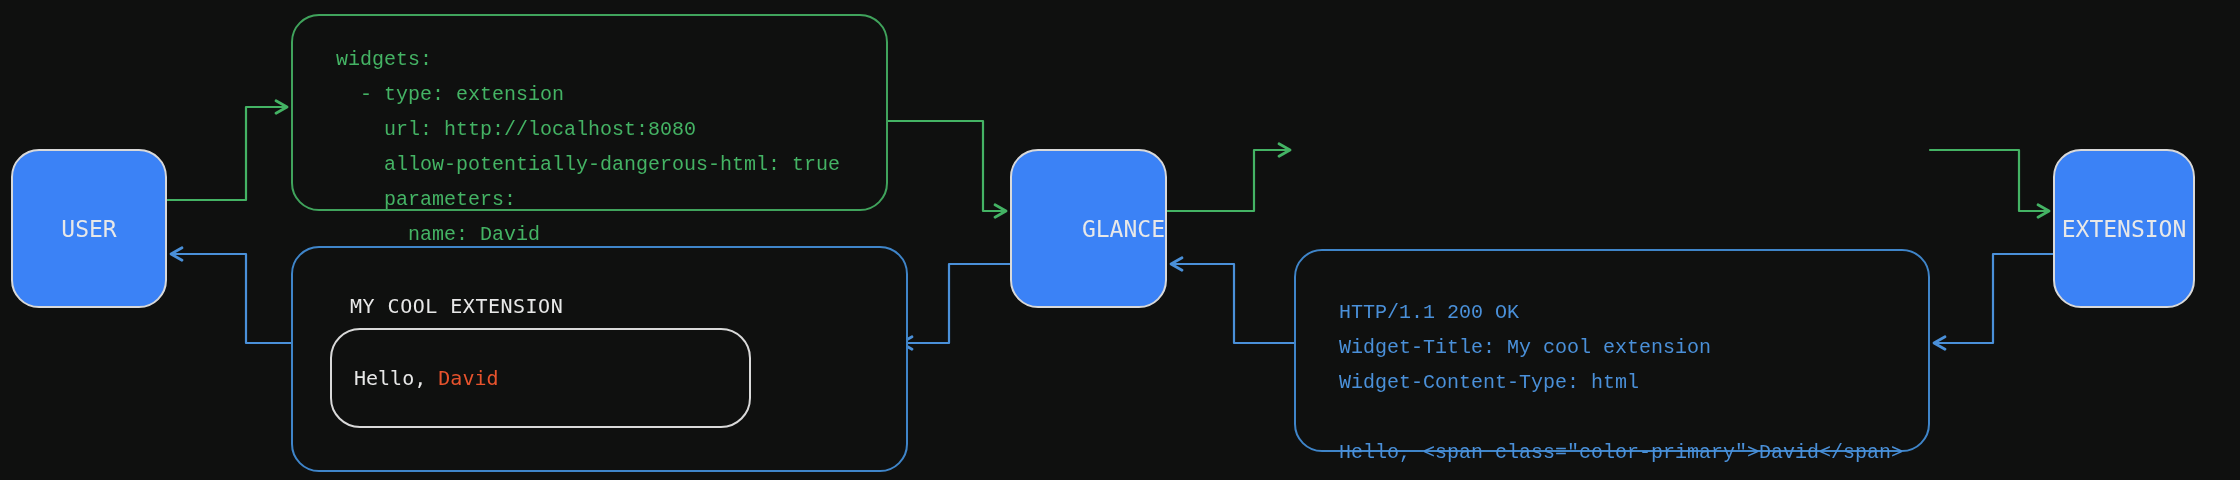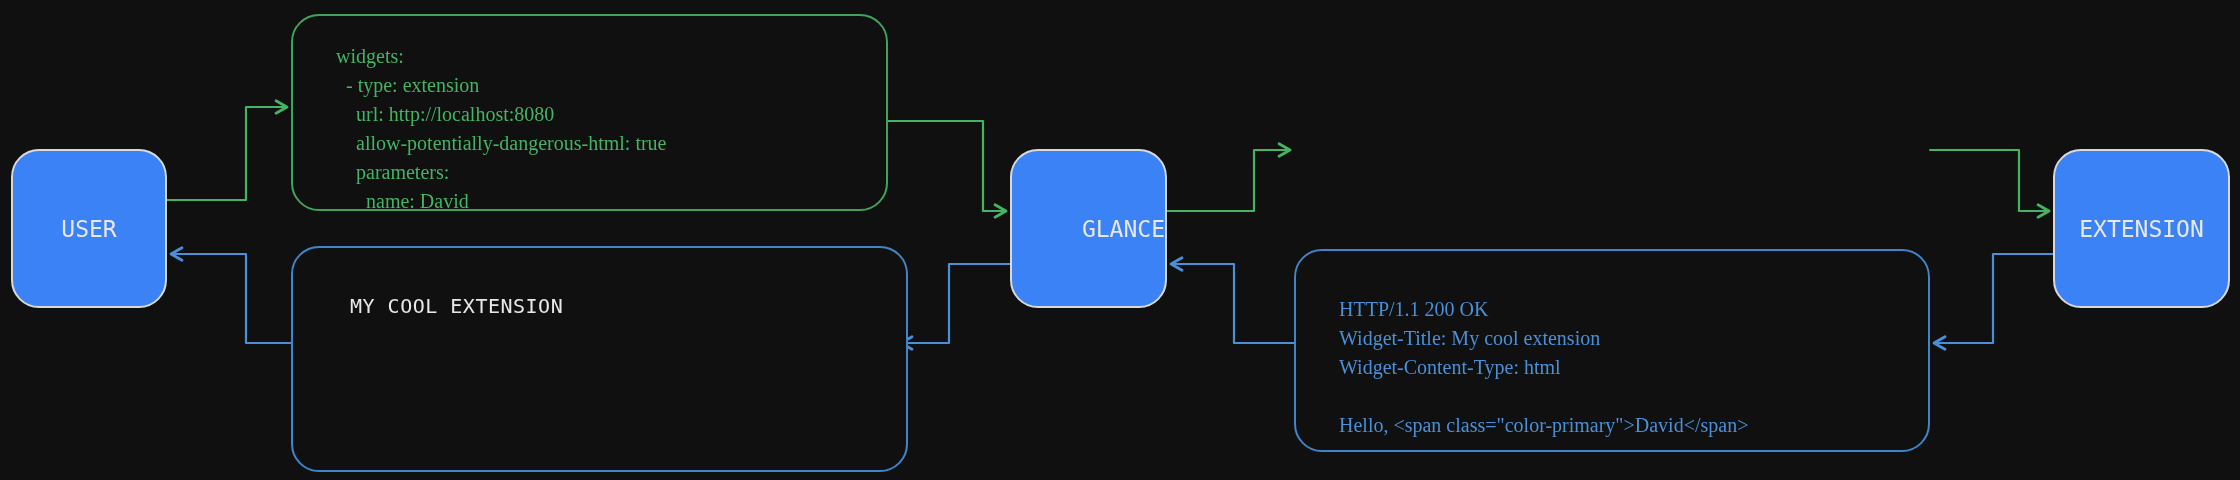--- a/index.html
+++ b/index.html
@@ -20,41 +20,41 @@
     position: absolute;
     border: 2px solid #d9d9d9;
     border-radius: 28px;
     display: flex; align-items: center; justify-content: center;
     color: #e8e8e8;
     font-size: 23px;
     background: #3b82f6;
   }
   .node-user      { left: 11px;   top: 149px; width: 156px; height: 159px; }
   .node-glance    { left: 1010px; top: 149px; width: 157px; height: 159px; justify-content: flex-end; }
-  .node-extension { left: 2053px; top: 149px; width: 177px; height: 159px; }
+  .node-extension { left: 2053px; top: 149px; width: 142px; height: 159px; }
 
   .box {
     position: absolute;
     border: 2px solid;
     border-radius: 28px;
     background: #0f100f;
   }
   .box.green { border-color: #40a35c; color: #44b364; }
   .box.blue  { border-color: #3f85c9; color: #4a90d9; }
 
   .box-config   { left: 291px;  top: 14px;  width: 597px; height: 197px; padding: 26px 0 0 43px; }
   .box-request  { left: 1294px; top: 91px;  width: 636px; height: 117px;
                   display: flex; align-items: center; padding-left: 43px; }
   .box-response { left: 1294px; top: 249px; width: 636px; height: 203px; padding: 44px 0 0 43px; }
   .box-widget   { left: 291px;  top: 246px; width: 617px; height: 226px; }
 
   .code {
-    font-family: Liberation Serif, serif;
+    font-family: Liberation Mono, monospace;
     font-size: 20px;
-    line-height: 29px;
+    line-height: 35px;
     white-space: pre;
   }
   .request-text { font-size: 20px; white-space: pre; }
 
   .widget-title {
     position: absolute; left: 57px; top: 46px;
     font-size: 20px; letter-spacing: 0.5px; color: #e8e8e8;
     white-space: pre;
   }
   .widget-inner {
@@ -114,15 +114,18 @@
   <div class="box blue box-response">
     <pre class="code">HTTP/1.1 200 OK
 Widget-Title: My cool extension
 Widget-Content-Type: html
 
 Hello, &lt;span class="color-primary"&gt;David&lt;/span&gt;</pre>
   </div>
 
   <div class="box blue box-widget">
     <div class="widget-title">MY COOL EXTENSION</div>
+    <div class="widget-inner">
+      <span>Hello, </span><span class="greeting-name">David</span>
+    </div>
   </div>
 
 </div>
 
 </body></html>

